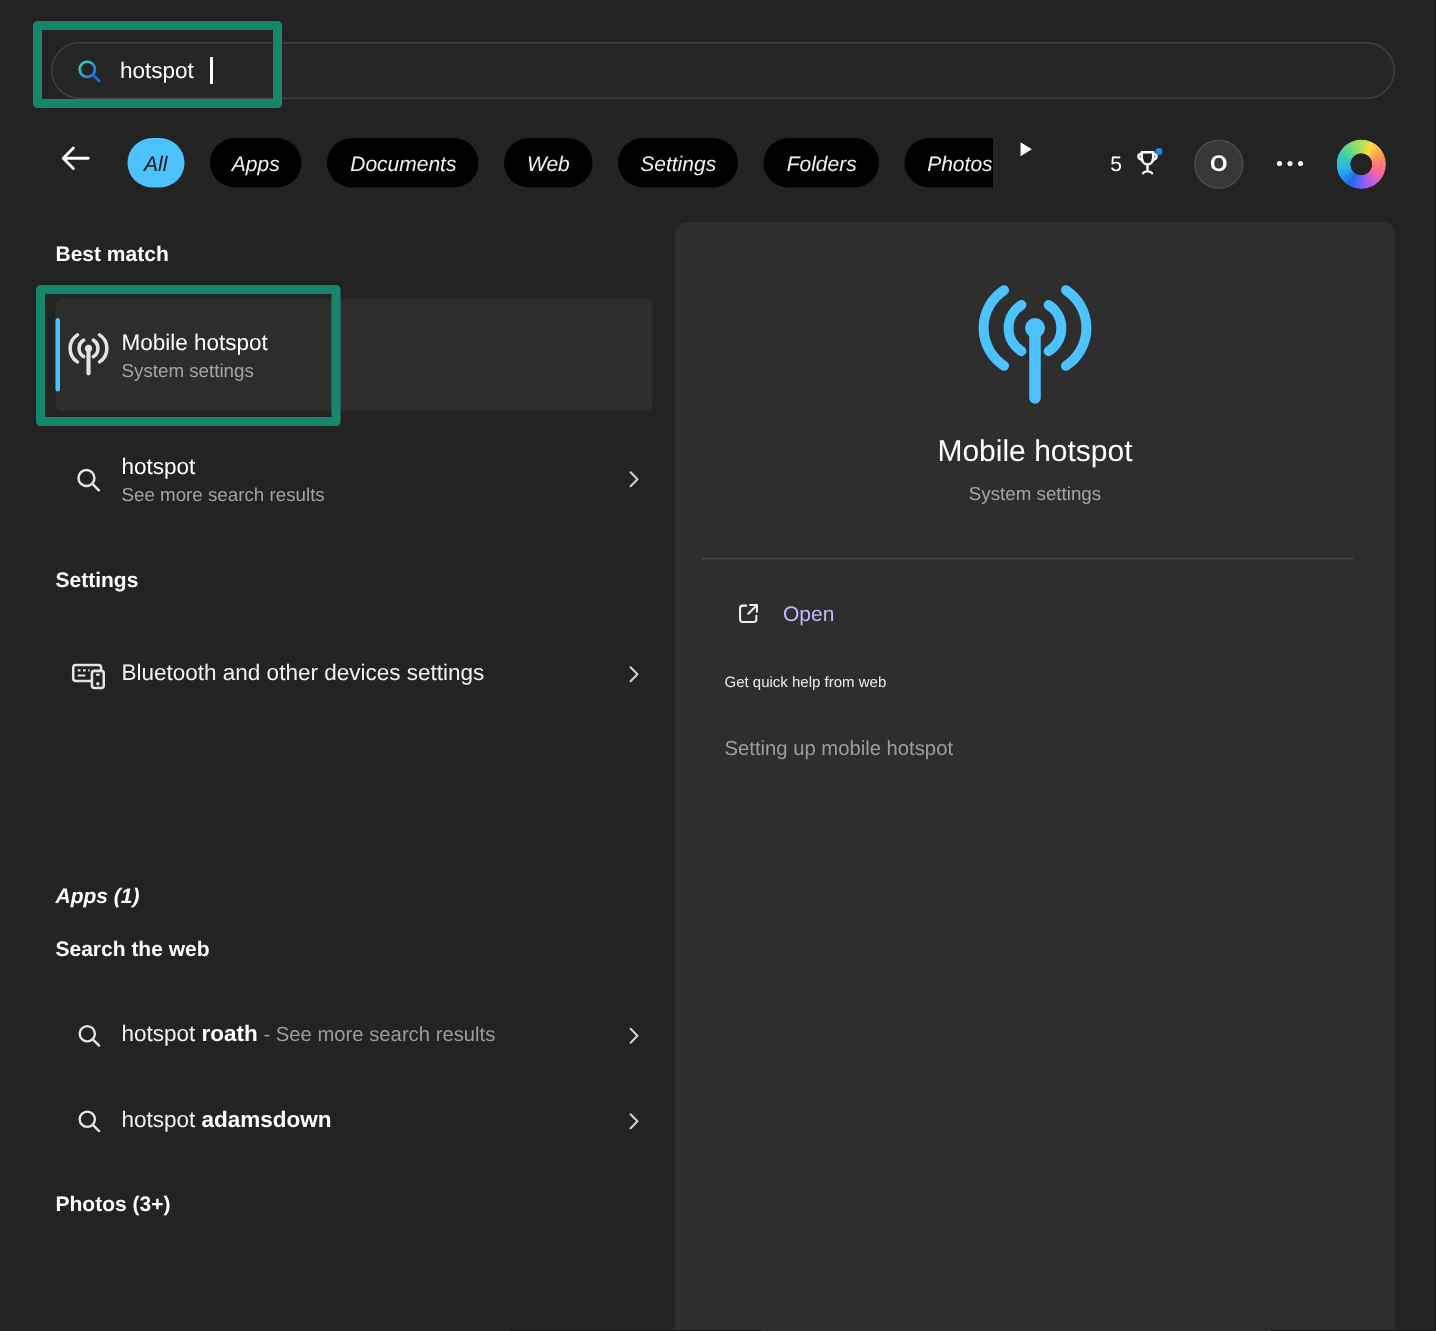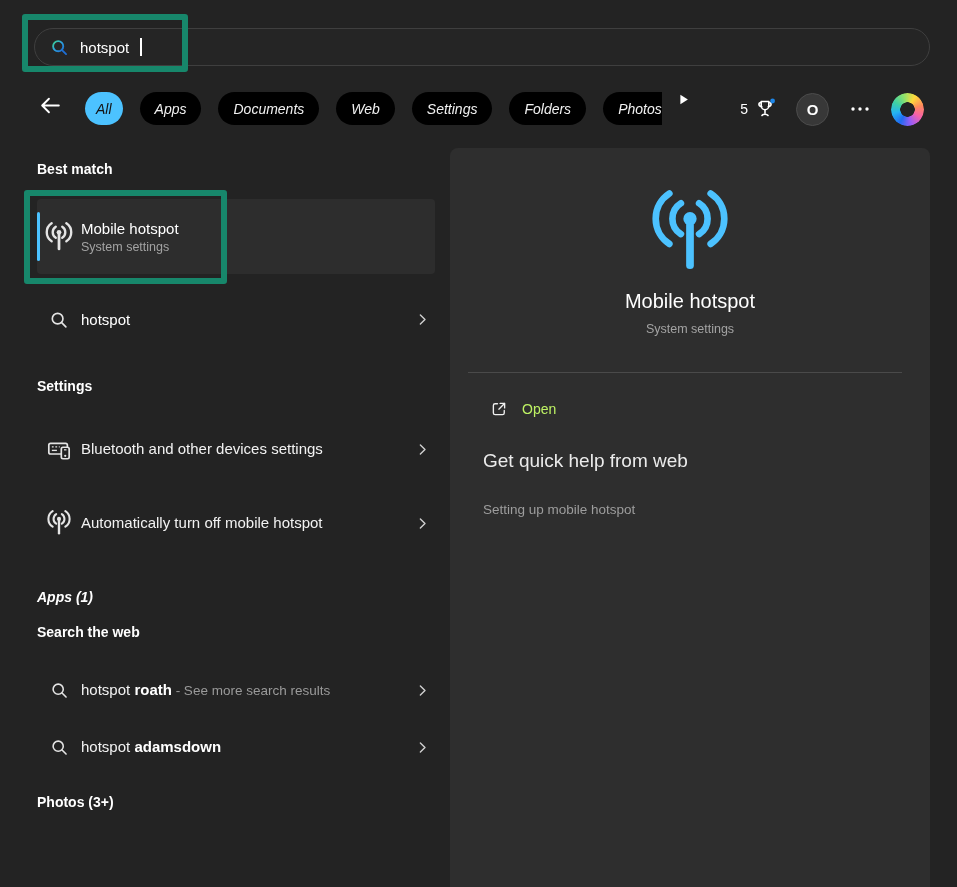--- a/index.html
+++ b/index.html
@@ -96,22 +96,22 @@
   .right-card {
     position:absolute; left:450px; top:148px; width:480px; height:739px;
     background:#2e2e2e; border-radius:8px 8px 0 0;
   }
   .hero-icon { margin:42px auto 0; width:96px; height:84px; color:#4cc2ff; }
   .hero-title { margin-top:16px; text-align:center; font-size:20px; color:#fff; }
   .hero-sub { margin-top:9px; text-align:center; font-size:12.5px; color:#a3a3a3; }
   .divider { margin:36px 28px 0 18px; height:1px; background:#4a4a4a; }
   .open-row { margin:27px 0 0 40px; display:flex; align-items:center; gap:14px; width:max-content; }
   .open-row .ext { width:18px; height:18px; color:#f0f0f0; }
-  .open-label { font-size:14px; color:#bef264; }
-  .help-header { margin:32px 0 0 33px; font-size:19px; color:#ebebeb; }
+  .open-label { font-size:14px; color:#c4b5fd; }
+  .help-header { margin:32px 0 0 33px; font-size:10px; color:#ebebeb; }
   .help-link { margin:30px 0 0 33px; font-size:13.5px; color:#9d9d9d; width:max-content; }
 </style>
 </head>
 <body>
 
 <svg width="0" height="0" style="position:absolute">
   <defs>
     <symbol id="i-hotspot" viewBox="0 0 24 24">
       <g fill="none" stroke="currentColor" stroke-width="1.9" stroke-linecap="round">
         <path d="M9.4 12.6 A5.2 5.2 0 0 1 9.4 3.8"></path>
@@ -246,20 +246,21 @@
   <div class="anno-box" id="anno-bestmatch"></div>
 
   <div class="row" id="row-seemore">
     <span class="icon-cell">
       <svg class="ic" width="22" height="22">
           <use href="#i-search"></use>
         </svg>
     </span>
     <span class="txt">
       <div class="title">hotspot</div>
+      <div class="sub">See more search results</div>
     </span>
     <span class="chev">
       <svg class="ic" width="17" height="17">
           <use href="#i-chevron"></use>
         </svg>
     </span>
   </div>
 
   <div class="sec-header" id="hdr-settings">Settings</div>
 
@@ -272,35 +273,20 @@
     <span class="txt">
       <div class="wrap-title">Bluetooth and other devices settings</div>
     </span>
     <span class="chev">
       <svg class="ic" width="17" height="17">
           <use href="#i-chevron"></use>
         </svg>
     </span>
   </div>
 
-  <div class="row" id="row-autooff">
-    <span class="icon-cell">
-      <svg class="ic" width="26" height="26">
-          <use href="#i-hotspot"></use>
-        </svg>
-    </span>
-    <span class="txt">
-      <div class="wrap-title">Automatically turn off mobile hotspot</div>
-    </span>
-    <span class="chev">
-      <svg class="ic" width="17" height="17">
-          <use href="#i-chevron"></use>
-        </svg>
-    </span>
-  </div>
 
   <div class="sec-header" id="hdr-apps">Apps (1)</div>
   <div class="sec-header" id="hdr-web">Search the web</div>
 
   <div class="row" id="row-web1">
     <span class="icon-cell">
       <svg class="ic" width="21" height="21">
           <use href="#i-search"></use>
         </svg>
     </span>

